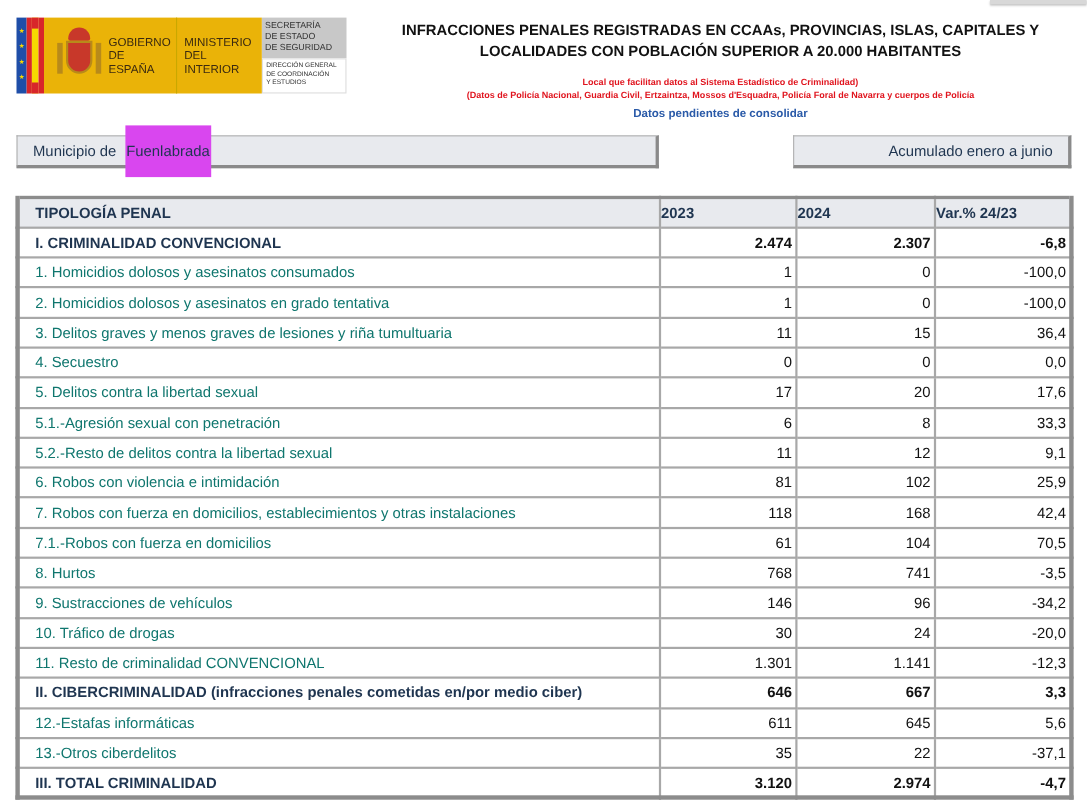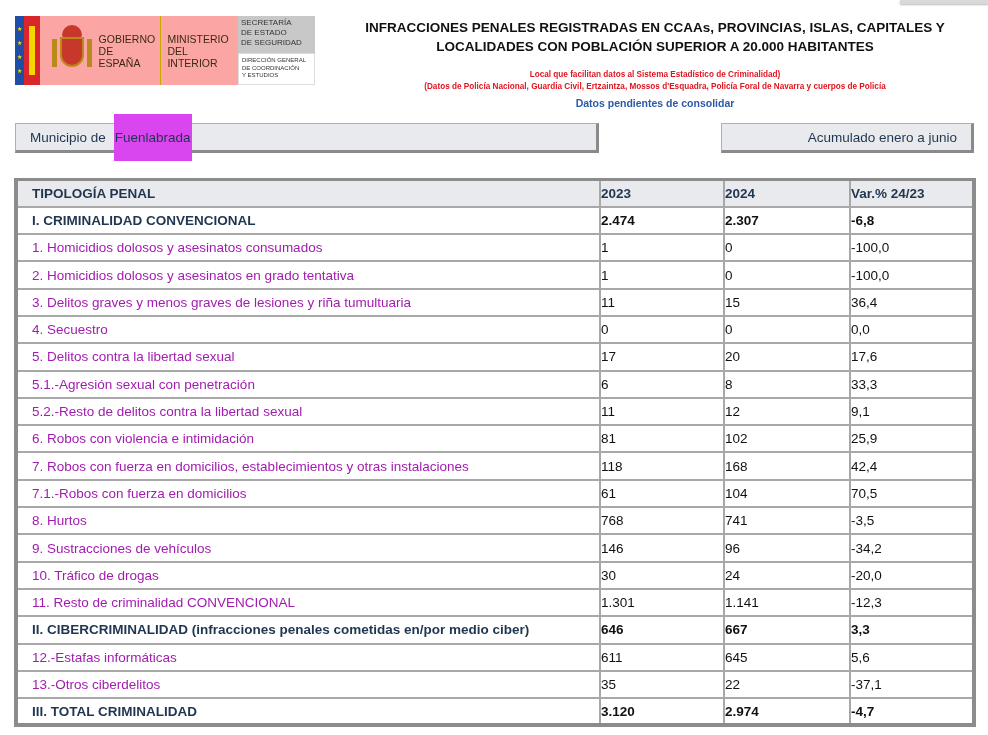--- a/index.html
+++ b/index.html
@@ -9,21 +9,21 @@
   .topbar { position: absolute; left: 900px; top: 0; width: 88px; height: 4px; background: #d8d8d8; box-shadow: 0 1px 2px #bbb; }
 
   
   .logo { position: absolute; left: 15px; top: 16px; width: 300px; height: 69px; display: flex; }
   .logo .flag { width: 25px; height: 69px; display: flex; }
   .logo .flag .blue { width: 9px; background: #1f4ea8; position: relative; }
   .logo .flag .blue span { position: absolute; left: 2px; color: #f6d800; font-size: 6px; line-height: 6px; }
   .logo .flag .red { width: 5px; background: #d8262a; }
   .logo .flag .yel { width: 6px; background: #f6d800; border-top: 10px solid #d8262a; border-bottom: 10px solid #d8262a; }
   .logo .flag .red2 { width: 5px; background: #d8262a; }
-  .logo .main { width: 198px; background: #fca5a5; display: flex; align-items: center; position: relative; }
+  .logo .main { width: 198px; background: #eab308; display: flex; align-items: center; position: relative; }
   .logo .shield { width: 40px; height: 52px; margin-left: 12px; position: relative; }
   .logo .shield .crown { position: absolute; left: 10px; top: 0; width: 20px; height: 12px; background: #c8382a; border-radius: 10px 10px 2px 2px; }
   .logo .shield .body { position: absolute; left: 8px; top: 12px; width: 24px; height: 30px; background: #c8382a; border-radius: 0 0 12px 12px; border: 2px solid #b88a1a; }
   .logo .shield .pl { position: absolute; top: 14px; width: 5px; height: 28px; background: #b88a1a; }
   .logo .gob { font-size: 10.5px; color: #3b2a10; line-height: 12px; margin-left: 8px; width: 60px; }
   .logo .min { font-size: 10.5px; color: #3b2a10; line-height: 12px; border-left: 1px solid #c9a800; padding-left: 6px; height: 69px; display: flex; flex-direction: column; justify-content: center; margin-left: 4px; }
   .logo .sec { width: 77px; display: flex; flex-direction: column; }
   .logo .sec .top { background: #c8c8c8; height: 37px; font-size: 8px; color: #333; line-height: 10px; padding: 2px 3px; }
   .logo .sec .bot { background: #ffffff; height: 32px; font-size: 6px; color: #333; line-height: 7.5px; padding: 3px 3px; border: 1px solid #ddd; }
 
@@ -37,22 +37,22 @@
   .box.muni { left: 15px; width: 584px; padding-left: 14px; }
   .box.muni .sel { background: #d946ef; margin-left: 8px; padding: 16px 1px; }
   .box.period { left: 721px; width: 253px; justify-content: flex-end; padding-right: 14px; }
 
   
   .tbl { position: absolute; left: 14px; top: 178px; border-collapse: collapse; border-left: 4px solid #8c8c8c; border-top: 3px solid #8c8c8c; border-right: 4px solid #8c8c8c; border-bottom: 4px solid #8c8c8c; }
   .tbl td, .tbl th { border: 2px solid #a8a8a8; height: 27.3px; font-size: 13.5px; color: #111; white-space: nowrap; }
   .tbl th { background: #e8eaee; color: #1f3550; font-weight: bold; }
   .tbl th.lbl { text-align: left; padding-left: 14px; }
   .tbl th.num { text-align: left; }
-  .tbl td.lbl { text-align: left; padding-left: 14px; color: #a21caf; width: 584px; }
-  .tbl td.num { text-align: left; padding-right: 3px; }
+  .tbl td.lbl { text-align: left; padding-left: 14px; color: #0f766e; width: 584px; }
+  .tbl td.num { text-align: right; padding-right: 3px; }
   .tbl col.c1 { width: 584px; } .tbl col.c2 { width: 124px; } .tbl col.c3 { width: 126px; } .tbl col.c4 { width: 124px; }
   .tbl tr.bold td { font-weight: bold; }
   .tbl tr.bold td.lbl { color: #1f3550; }
 </style>
 </head>
 <body>
 
 <div class="topbar"></div>
 
 <div class="logo">

